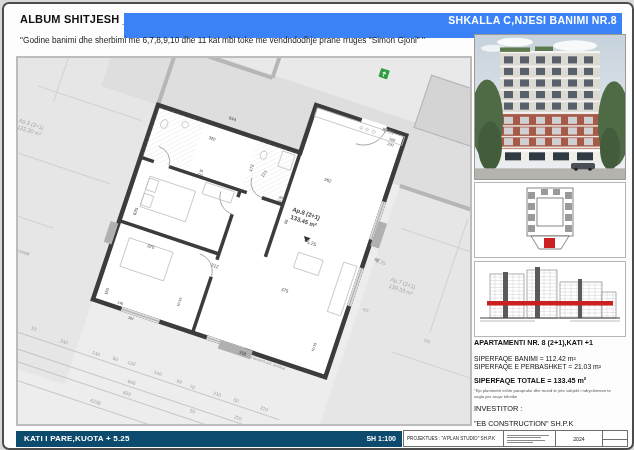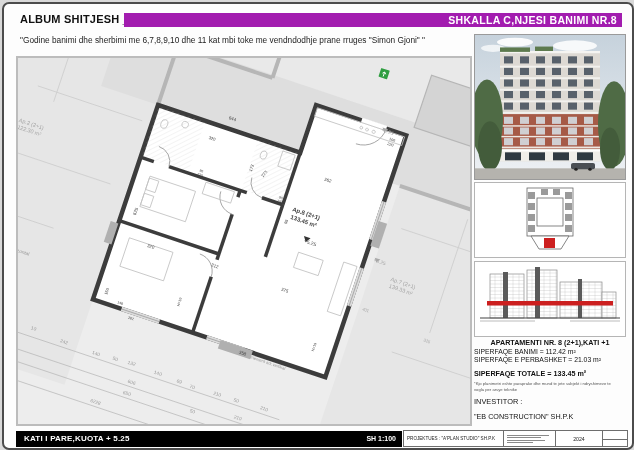--- a/index.html
+++ b/index.html
@@ -1,38 +1,38 @@
 <!DOCTYPE html>
 <html><head>
 <meta charset="utf-8">
 <style>
   html,body{margin:0;padding:0;background:#d9d9d9;font-family:"Liberation Sans",sans-serif;}
   .page{position:relative;width:628px;height:444px;margin:2px;background:#fdfdfd;
         border:2px solid #4c4c4c;border-radius:7px;overflow:hidden;box-sizing:content-box;}
   
   .hdr-title{position:absolute;left:16px;top:9px;font-size:11px;font-weight:bold;color:#111;letter-spacing:.2px;}
-  .hdr-bar{position:absolute;left:120px;top:9px;width:498px;height:14px;background:#a21caf;}
+  .hdr-bar{position:absolute;left:120px;top:9px;width:498px;height:25px;background:#3b82f6;}
   .hdr-unit{position:absolute;right:5px;top:1px;font-size:10.5px;font-weight:bold;color:#fff;letter-spacing:.3px;}
   .subtitle{position:absolute;left:16px;top:31px;font-size:8.3px;color:#222;}
   
   .plan-wrap{position:absolute;left:12px;top:52px;width:454px;height:368px;background:#ededed;border:1px solid #bcbcbc;overflow:hidden;}
   .plan-wrap svg{display:block;}
   
   .sb-photo{position:absolute;left:470px;top:30px;width:150px;height:144px;border:1px solid #9a9a9a;overflow:hidden;}
   .sb-key{position:absolute;left:470px;top:178px;width:150px;height:74px;border:1px solid #b5b5b5;background:#fff;overflow:hidden;}
   .sb-elev{position:absolute;left:470px;top:257px;width:150px;height:74px;border:1px solid #b5b5b5;background:#fff;overflow:hidden;}
   .sb-info{position:absolute;left:470px;top:334px;width:152px;color:#111;}
-  .sb-info .l1{font-size:7.2px;font-weight:bold;margin:0 0 1px 0;text-align:center;}
+  .sb-info .l1{font-size:7.2px;font-weight:bold;margin:0 0 8px 0;}
   .sb-info .l2{font-size:6.8px;margin:0 0 1px 0;}
   .sb-info .tot{font-size:7.2px;font-weight:bold;margin:6px 0 3px 0;}
   .sb-info .disc{font-size:4.2px;color:#555;width:140px;line-height:1.35;margin:0 0 5px 0;}
   .sb-info .inv{font-size:7.4px;font-weight:normal;margin:2px 0 6px 0;}
   .sb-info .invn{font-size:7.2px;}
   
-  .ftr-bar{position:absolute;left:12px;top:427px;width:386px;height:16px;background:#000000;color:#fff;}
+  .ftr-bar{position:absolute;left:12px;top:427px;width:386px;height:16px;background:#0c4a6e;color:#fff;}
   .ftr-left{position:absolute;left:8px;top:3px;font-size:8px;font-weight:bold;letter-spacing:.2px;}
   .ftr-scale{position:absolute;right:6px;top:4px;font-size:7px;font-weight:bold;}
   .ftr-boxes{position:absolute;left:399px;top:426px;height:17px;display:flex;}
   .fbox{border:1px solid #6e6e6e;background:#fff;box-sizing:border-box;height:17px;position:relative;}
   .fbox.b1{width:101px;font-size:4.6px;color:#222;display:flex;align-items:center;padding-left:3px;}
   .fbox.b2{width:52px;border-left:none;padding:2px 0 0 3px;}
   .fbox.b3{width:47px;border-left:none;font-size:5.2px;color:#222;display:flex;align-items:center;justify-content:center;}
   .fbox.b4{width:25px;border-left:none;}
   .fbox.b4 .half{height:8px;border-bottom:1px solid #6e6e6e;}
   .sig-line{height:1px;background:#8a8a8a;margin:1.6px 0;}

